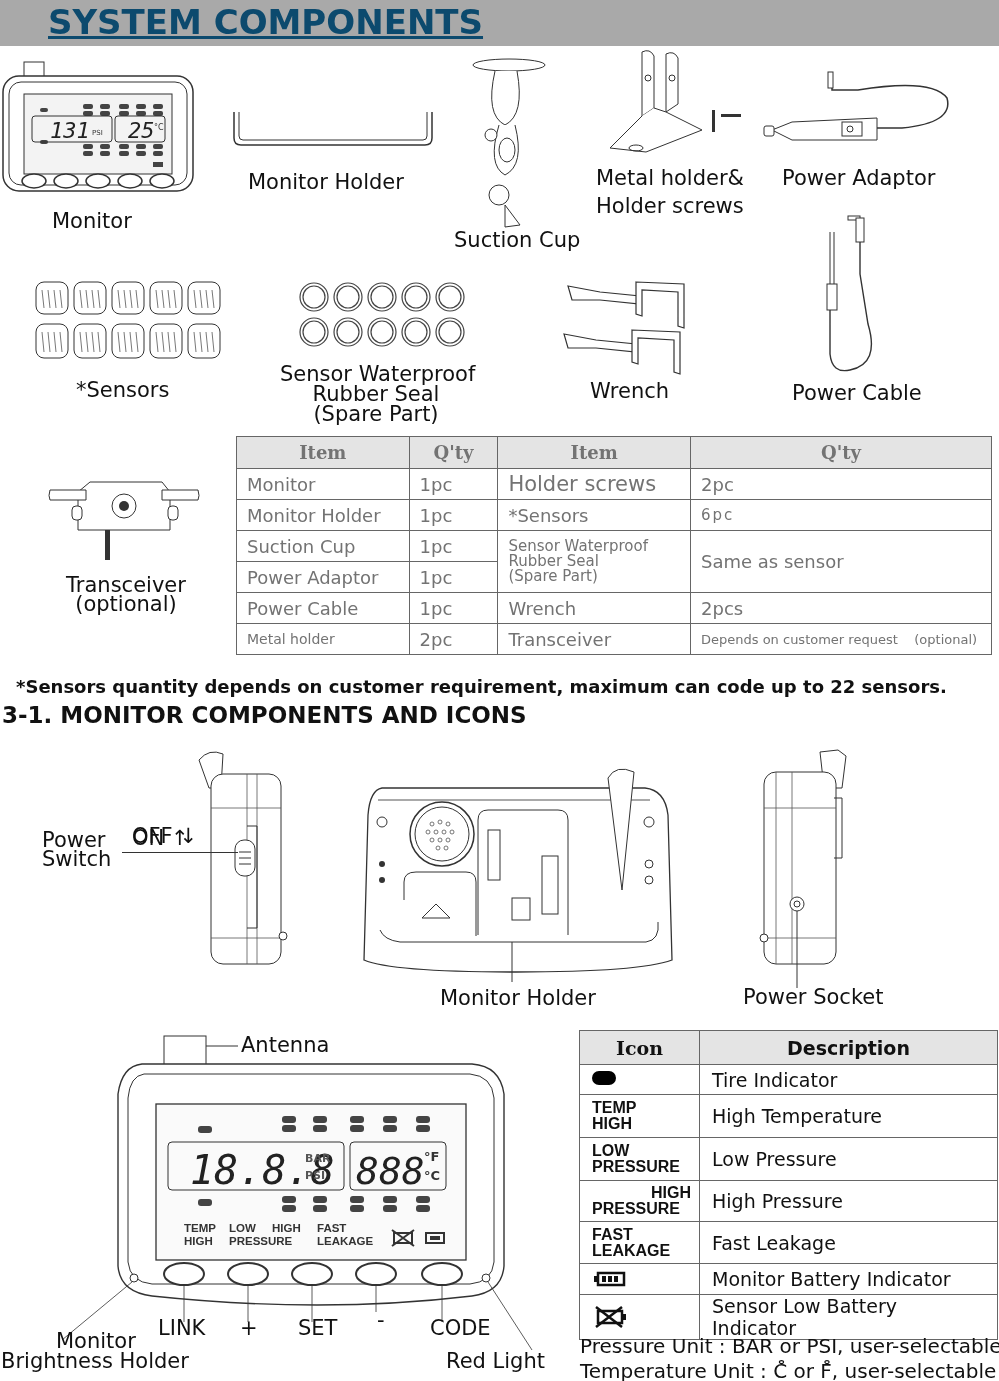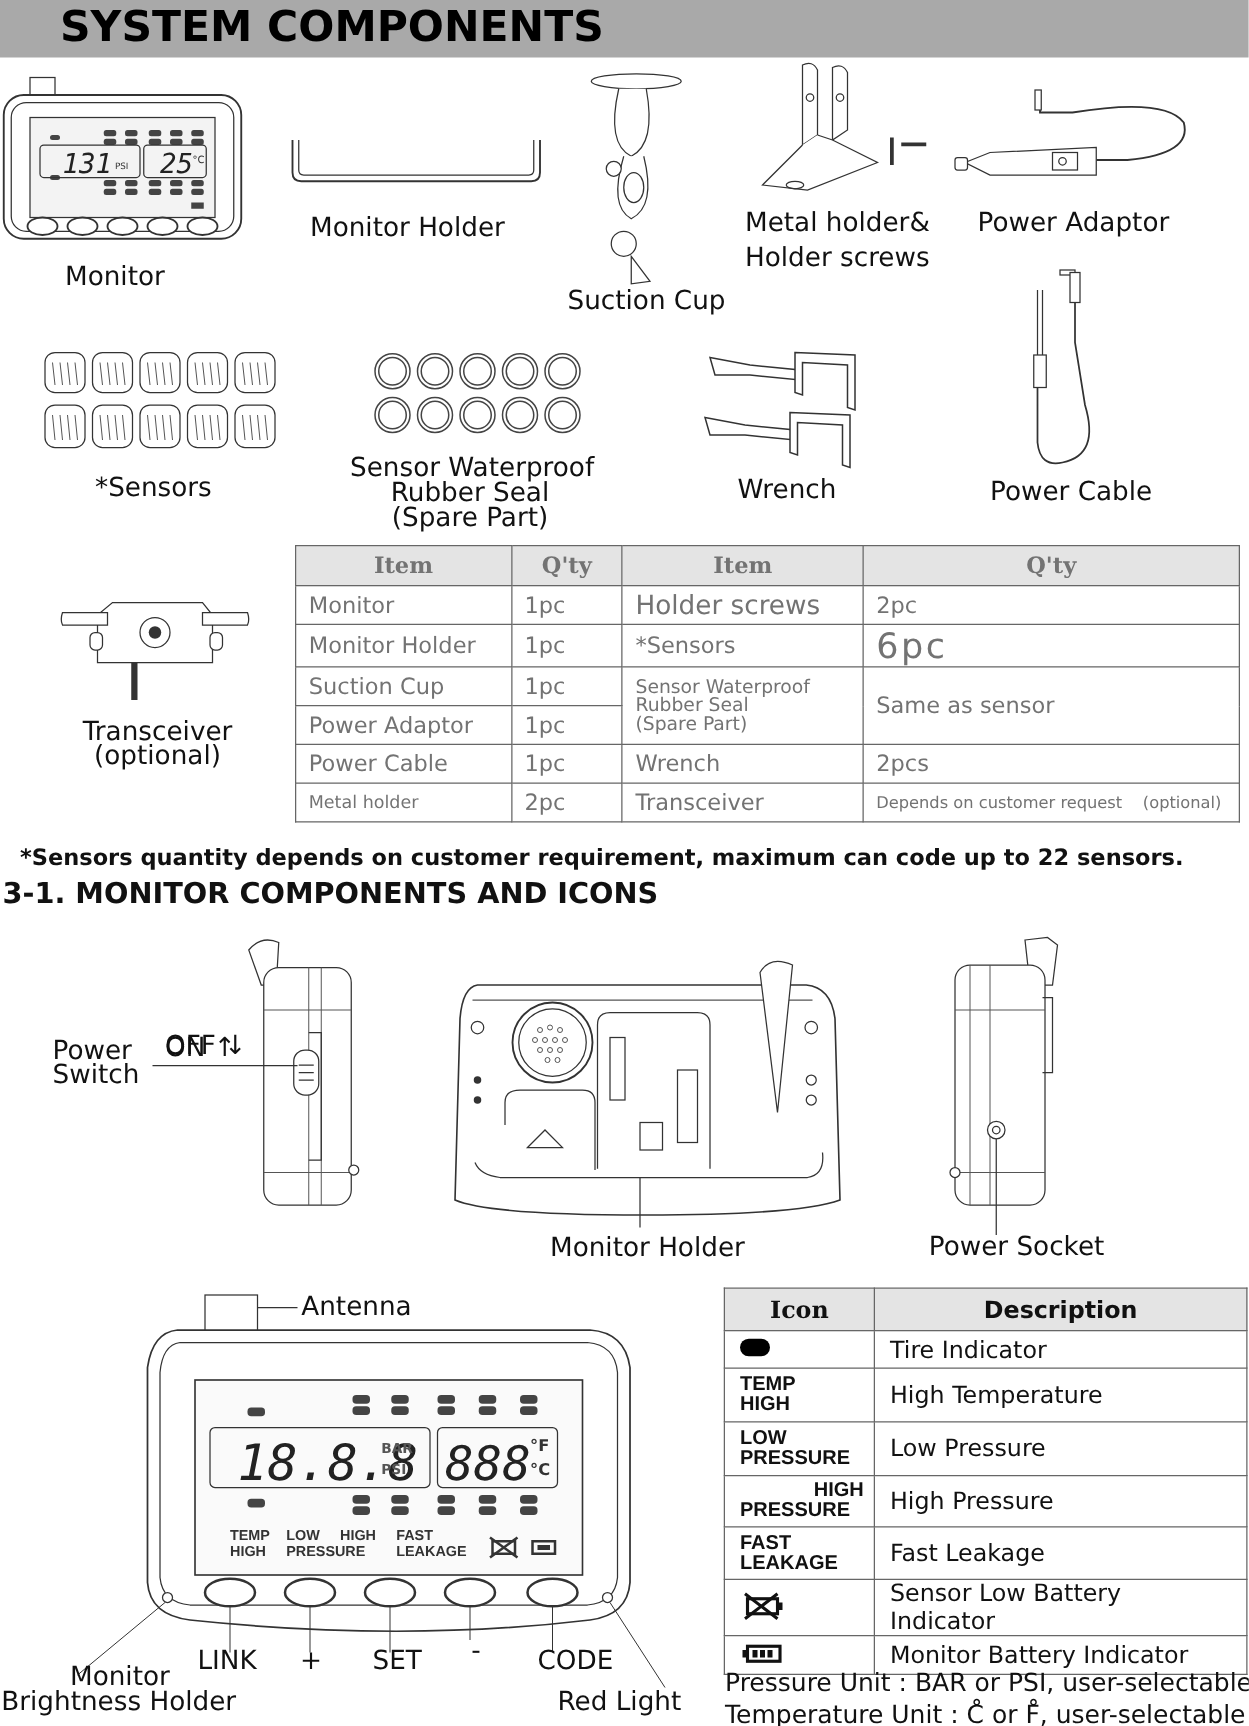--- a/index.html
+++ b/index.html
@@ -1,19 +1,19 @@
 <!DOCTYPE html>
 <html><head>
 <meta charset="utf-8">
 <style>
   html, body { margin:0; padding:0; background:#ffffff; }
   body { width:999px; height:1381px; position:relative; overflow:hidden; font-family:"DejaVu Sans", sans-serif; color:#111; }
   .abs { position:absolute; }
   .title-bar { left:0; top:0; width:999px; height:46px; background:#a9a9a9; }
-  .title-bar .t { position:absolute; left:48px; top:2px; font-family:"DejaVu Sans", sans-serif; font-weight:bold; font-size:34px; letter-spacing:0px; color:#000000; }
+  .title-bar .t { position:absolute; left:48px; top:2px; font-family:"DejaVu Sans", sans-serif; font-weight:bold; font-size:34px; letter-spacing:0px; color:#0c4a6e;text-decoration:underline; }
   .lbl { font-size:21px; line-height:21px; color:#111; text-align:center; white-space:nowrap; }
   svg { overflow:visible; }
   table.comp { position:absolute; left:236px; top:436px; width:756px; border-collapse:collapse; font-size:18px; }
   table.comp td, table.comp th { border:1px solid #666; padding:0 10px; height:30px; color:#737373; }
   table.comp th { background:#e4e4e4; font-family:"DejaVu Serif", serif; font-weight:bold; font-size:18px; height:31px; }
   table.comp td.c { text-align:left; }
   .note { left:16px; top:676px; font-weight:bold; font-size:18px; font-family:"DejaVu Sans", sans-serif; }
   .h2 { left:2px; top:702px; font-weight:bold; font-size:23px; }
   table.icons { position:absolute; left:579px; top:1030px; width:419px; border-collapse:collapse; font-size:19px; }
   table.icons td, table.icons th { border:1px solid #666; padding:0 12px; }
@@ -219,21 +219,21 @@
   <tr>
     <td>Monitor</td>
     <td class="c">1pc</td>
     <td class="c" style="font-size:21px">Holder screws</td>
     <td>2pc</td>
   </tr>
   <tr>
     <td>Monitor Holder</td>
     <td class="c">1pc</td>
     <td class="c">*Sensors</td>
-    <td style="font-size:28px;letter-spacing:2px">6pc</td>
+    <td style="font-size:15px;letter-spacing:2px">6pc</td>
   </tr>
   <tr>
     <td>Suction Cup</td>
     <td class="c">1pc</td>
     <td class="c" rowspan="2" style="font-size:15px;line-height:15px">
       <div>Sensor Waterproof</div>
       <div>Rubber Seal</div>
       <div>(Spare Part)</div>
     </td>
     <td class="c" rowspan="2">Same as sensor</td>
@@ -431,39 +431,39 @@
         </td>
     <td>High Pressure</td>
   </tr>
   <tr style="height:42px">
     <td class="ic">
           <div>FAST</div>
           <div>LEAKAGE</div>
         </td>
     <td>Fast Leakage</td>
   </tr>
-  <tr style="height:33px">
-    <td class="ic">
-      <svg width="40" height="22">
-            <rect x="6" y="6" width="24" height="12" fill="none" stroke="#111" stroke-width="2.5"></rect>
-            <rect x="30" y="9" width="4" height="6" fill="#111"></rect>
-            <path d="M4 2 L30 22 M30 2 L4 22" stroke="#111" stroke-width="2.5"></path>
-          </svg>
-    </td>
-    <td>Sensor Low Battery Indicator</td>
-  </tr>
   <tr style="height:31px">
     <td class="ic">
       <svg width="40" height="20">
             <rect x="6" y="5" width="26" height="12" fill="none" stroke="#111" stroke-width="2.5"></rect>
             <rect x="2" y="8" width="4" height="6" fill="#111"></rect>
             <rect x="10" y="8" width="4" height="6" fill="#111"></rect>
             <rect x="16" y="8" width="4" height="6" fill="#111"></rect>
             <rect x="22" y="8" width="4" height="6" fill="#111"></rect>
           </svg>
     </td>
     <td>Monitor Battery Indicator</td>
   </tr>
+  <tr style="height:33px">
+    <td class="ic">
+      <svg width="40" height="22">
+            <rect x="6" y="6" width="24" height="12" fill="none" stroke="#111" stroke-width="2.5"></rect>
+            <rect x="30" y="9" width="4" height="6" fill="#111"></rect>
+            <path d="M4 2 L30 22 M30 2 L4 22" stroke="#111" stroke-width="2.5"></path>
+          </svg>
+    </td>
+    <td>Sensor Low Battery Indicator</td>
+  </tr>
 </tbody>
   </table>
 
 <div class="abs units" style="top:1334px">Pressure Unit : BAR  or PSI, user-selectable</div>
 <div class="abs units" style="top:1359px">Temperature Unit : C̊ or F̊, user-selectable</div>
 
 </body></html>

